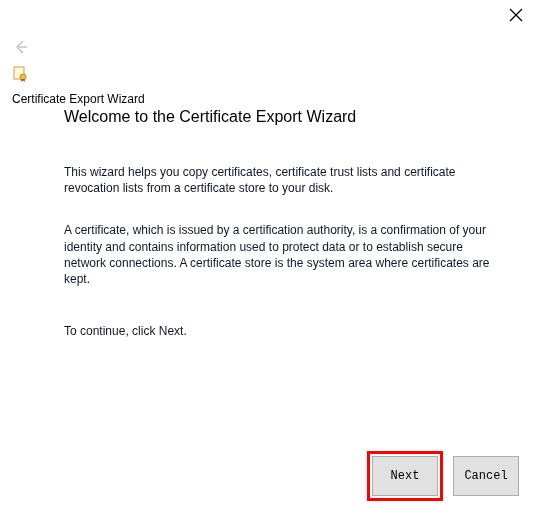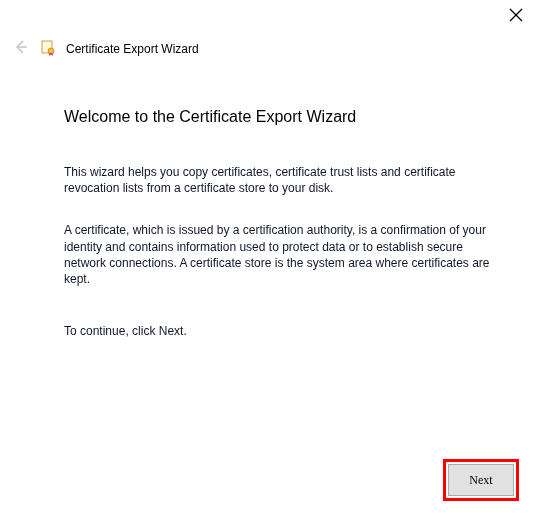--- a/index.html
+++ b/index.html
@@ -24,22 +24,23 @@
     }
     .close-x {
       width: 14px; height: 14px;
       cursor: pointer;
     }
     .nav-row {
       position: absolute;
       top: 38px;
       left: 12px;
       display: flex;
-      align-items: flex-end;
+      align-items: flex-start;
       gap: 10px;
+      flex-direction: column;
     }
     .back-arrow {
       width: 18px; height: 18px;
       opacity: 0.45;
       display: flex;
       align-items: center;
       justify-content: center;
     }
     .wizard-icon {
       width: 16px; height: 16px;
@@ -73,24 +74,24 @@
     .footer {
       position: absolute;
       bottom: 22px;
       right: 16px;
       display: flex;
       gap: 10px;
       align-items: center;
     }
     .btn {
       min-width: 66px;
-      height: 32px;
+      height: 40px;
       background: #e1e1e1;
       border: 1px solid #adadad;
-      font-family: Liberation Serif, serif;
+      font-family: Liberation Mono, monospace;
       font-size: 12px;
       cursor: pointer;
       padding: 0 10px;
     }
     .next-wrap {
       border: 3px solid #ff0000;
       padding: 2px;
       display: inline-flex;
     }
   </style>
@@ -127,13 +128,14 @@
   <div class="heading">Welcome to the Certificate Export Wizard</div>
   <div class="para">This wizard helps you copy certificates, certificate trust lists and certificate revocation lists from a certificate store to your disk.</div>
   <div class="para">A certificate, which is issued by a certification authority, is a confirmation of your identity and contains information used to protect data or to establish secure network connections. A certificate store is the system area where certificates are kept.</div>
   <div class="para last">To continue, click Next.</div>
 </div>
 
 <div class="footer">
   <span class="next-wrap">
     <button class="btn">Next</button>
   </span>
+  <button class="btn">Cancel</button>
 </div>
 
 </body></html>

